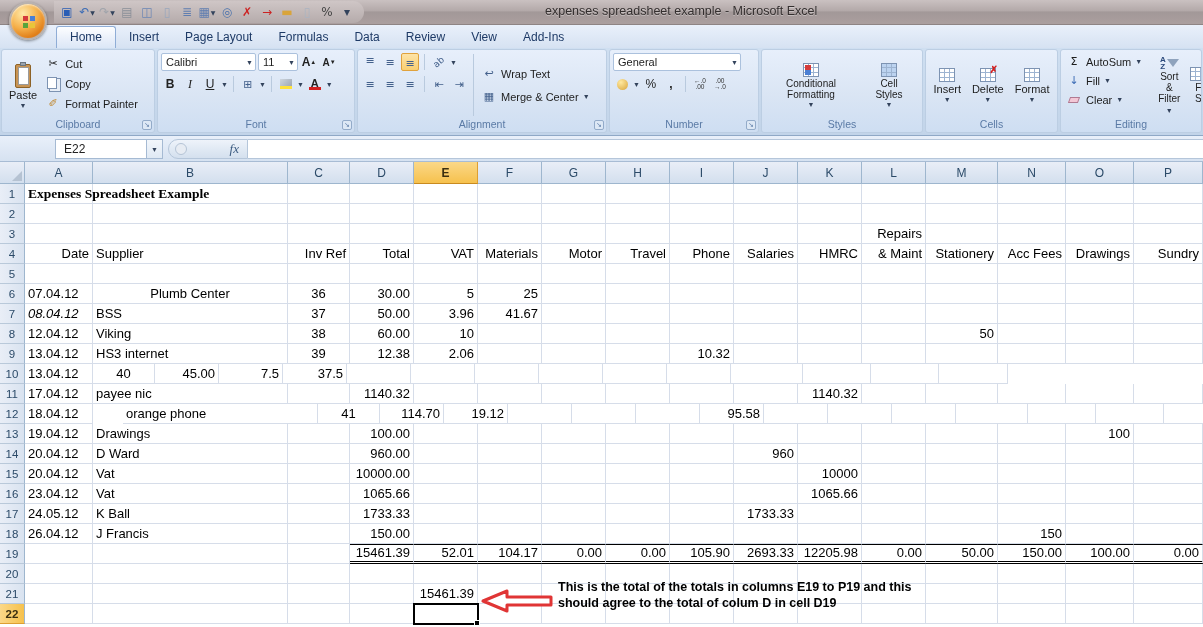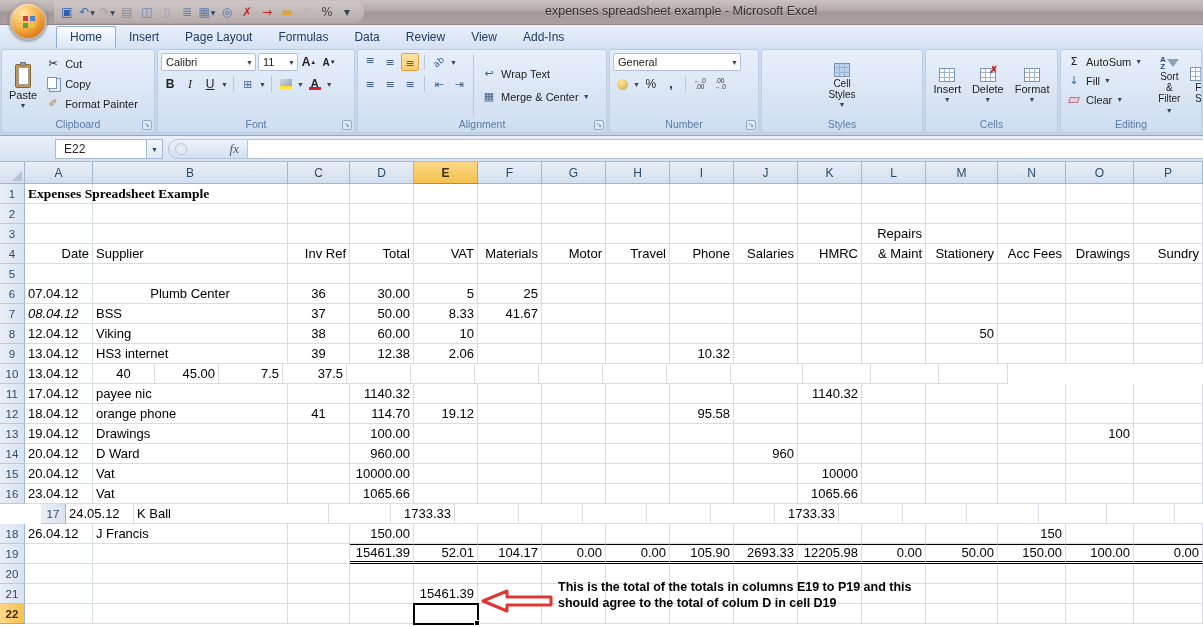--- a/index.html
+++ b/index.html
@@ -341,20 +341,25 @@
             <span class="mini2">.00<br>→.0</span>
           </div>
       </div>
     </div>
     <div class="glabel"><span>Number</span><span class="launcher">↘</span></div>
   </div>
 
   <div class="group" style="width:162px">
     <div class="gbody" style="justify-content:space-around;">
       <div class="bigbtn" style="font-size:10px">
+        <span class="grid-ic cf-ic"></span>
+        <span style="width:72px">Conditional Formatting</span>
+          <span class="dd">▼</span>
+      </div>
+      <div class="bigbtn" style="font-size:10px">
         <span class="grid-ic" style="background:#bcd3f0"></span>
         <span style="width:40px">Cell Styles</span>
           <span class="dd">▼</span>
       </div>
     </div>
     <div class="glabel"><span>Styles</span></div>
   </div>
 
   <div class="group" style="width:133px">
     <div class="gbody" style="justify-content:space-around;">
@@ -560,21 +565,21 @@
       <div class="cell ar" style="width: 68px;"></div>
       <div class="cell ar" style="width: 68px;"></div>
       <div class="cell ar" style="width: 69px;"></div>
     </div>
     <div class="srow">
       <div class="rowhdr" style="width: 25px;">7</div>
       <div class="cell al" style="width: 68px; font-style: italic;">08.04.12</div>
       <div class="cell al" style="width: 195px;">BSS</div>
       <div class="cell ac" style="width: 62px;">37</div>
       <div class="cell ar" style="width: 64px;">50.00</div>
-      <div class="cell ar" style="width: 64px;">8.33</div>
+      <div class="cell ar" style="width: 64px;">3.96</div>
       <div class="cell ar" style="width: 64px;">41.67</div>
       <div class="cell ar" style="width: 64px;"></div>
       <div class="cell ar" style="width: 64px;"></div>
       <div class="cell ar" style="width: 64px;"></div>
       <div class="cell ar" style="width: 64px;"></div>
       <div class="cell ar" style="width: 64px;"></div>
       <div class="cell ar" style="width: 64px;"></div>
       <div class="cell ar" style="width: 72px;"></div>
       <div class="cell ar" style="width: 68px;"></div>
       <div class="cell ar" style="width: 68px;"></div>
@@ -651,21 +656,21 @@
       <div class="cell ar" style="width: 64px;">1140.32</div>
       <div class="cell ar" style="width: 64px;"></div>
       <div class="cell ar" style="width: 72px;"></div>
       <div class="cell ar" style="width: 68px;"></div>
       <div class="cell ar" style="width: 68px;"></div>
       <div class="cell ar" style="width: 69px;"></div>
     </div>
     <div class="srow">
       <div class="rowhdr" style="width: 25px;">12</div>
       <div class="cell al" style="width: 68px;">18.04.12</div>
-      <div class="cell al" style="width: 195px;">orange phone</div>
+      <div class="cell al" style="width: 195px; margin-left: 30px;">orange phone</div>
       <div class="cell ac" style="width: 62px;">41</div>
       <div class="cell ar" style="width: 64px;">114.70</div>
       <div class="cell ar" style="width: 64px;">19.12</div>
       <div class="cell ar" style="width: 64px;"></div>
       <div class="cell ar" style="width: 64px;"></div>
       <div class="cell ar" style="width: 64px;"></div>
       <div class="cell ar" style="width: 64px;">95.58</div>
       <div class="cell ar" style="width: 64px;"></div>
       <div class="cell ar" style="width: 64px;"></div>
       <div class="cell ar" style="width: 64px;"></div>
@@ -744,21 +749,21 @@
       <div class="cell ar" style="width: 64px;"></div>
       <div class="cell ar" style="width: 64px;"></div>
       <div class="cell ar" style="width: 64px;">1065.66</div>
       <div class="cell ar" style="width: 64px;"></div>
       <div class="cell ar" style="width: 72px;"></div>
       <div class="cell ar" style="width: 68px;"></div>
       <div class="cell ar" style="width: 68px;"></div>
       <div class="cell ar" style="width: 69px;"></div>
     </div>
     <div class="srow">
-      <div class="rowhdr" style="width: 25px; margin-left: 41px;">17</div>
+      <div class="rowhdr" style="width: 25px;">17</div>
       <div class="cell al" style="width: 68px;">24.05.12</div>
       <div class="cell al" style="width: 195px;">K Ball</div>
       <div class="cell ar" style="width: 62px;"></div>
       <div class="cell ar" style="width: 64px;">1733.33</div>
       <div class="cell ar" style="width: 64px;"></div>
       <div class="cell ar" style="width: 64px;"></div>
       <div class="cell ar" style="width: 64px;"></div>
       <div class="cell ar" style="width: 64px;"></div>
       <div class="cell ar" style="width: 64px;"></div>
       <div class="cell ar" style="width: 64px;">1733.33</div>

